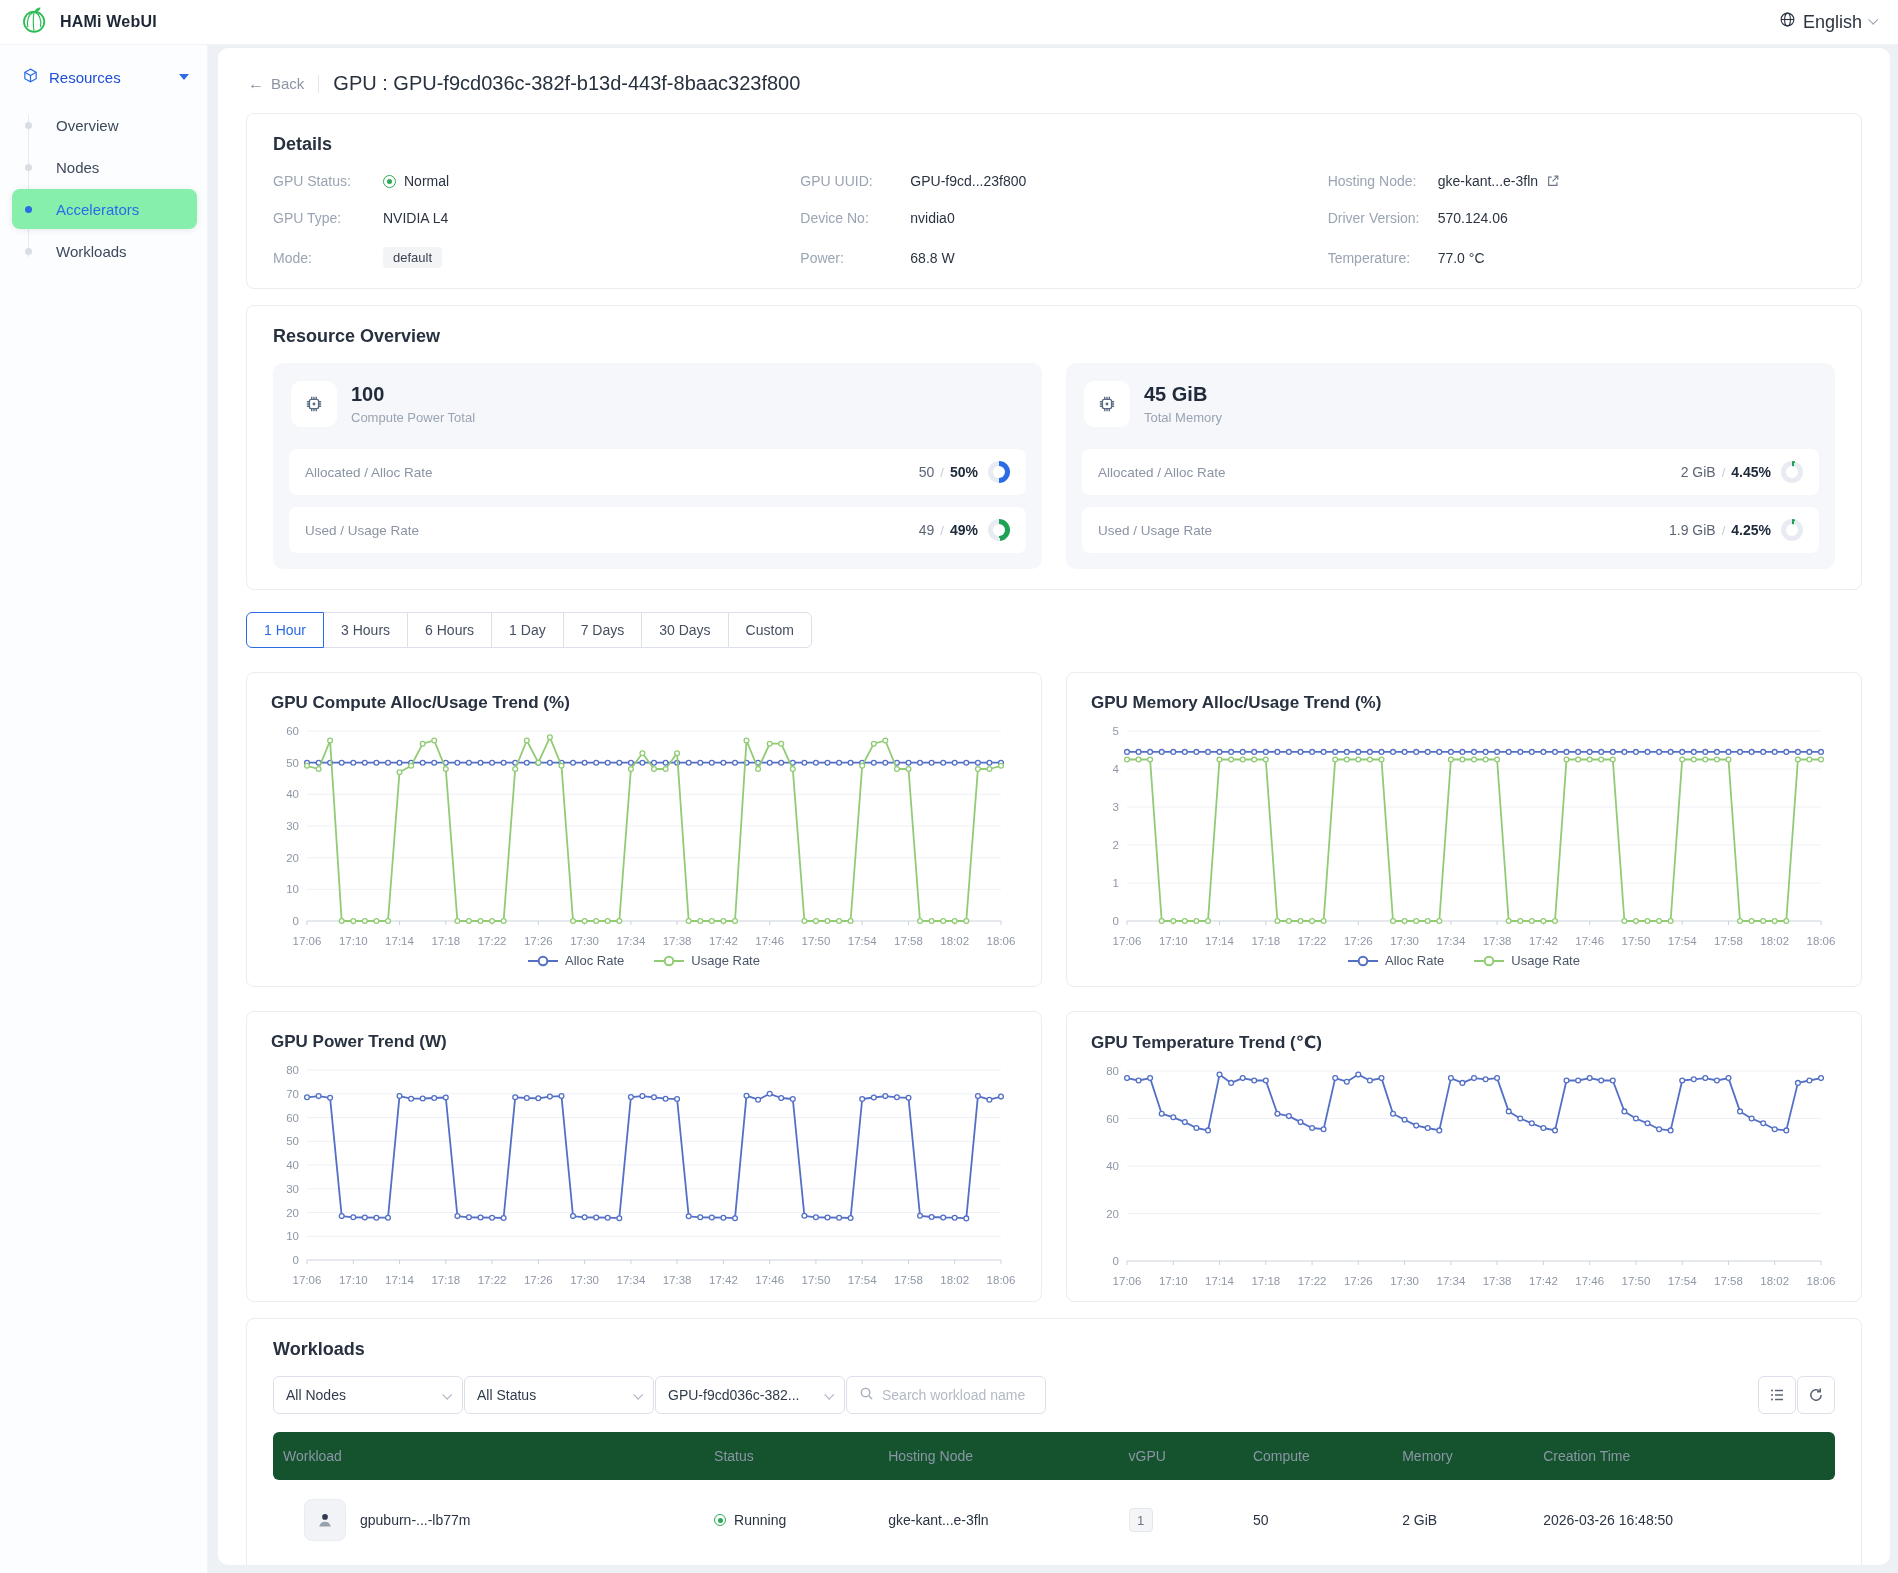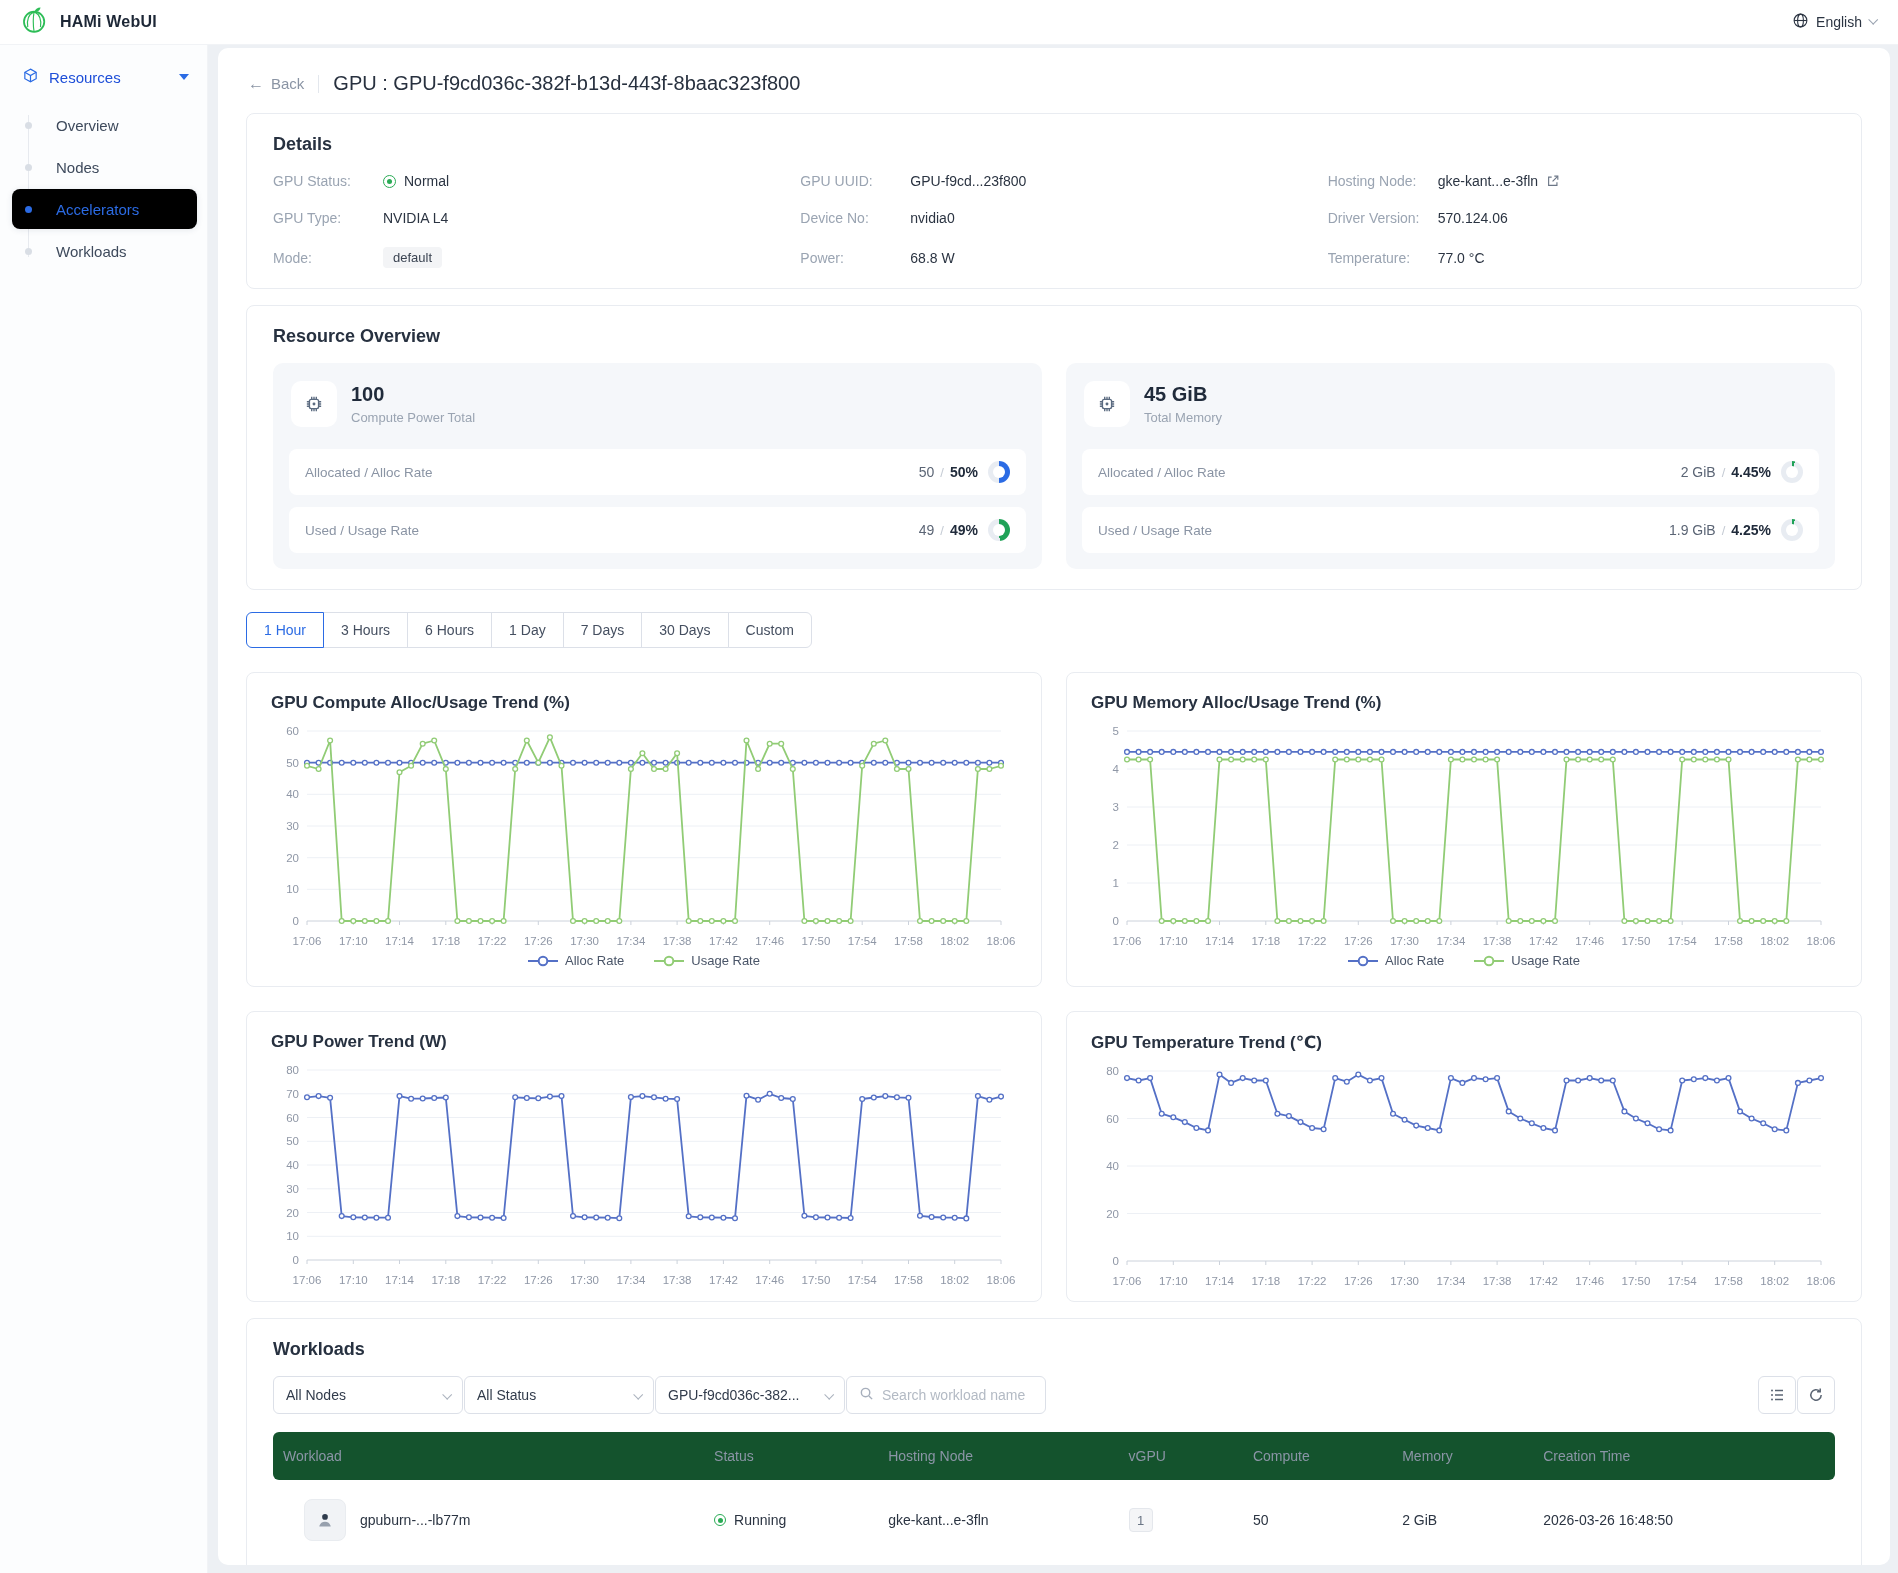--- a/index.html
+++ b/index.html
@@ -3,35 +3,35 @@
 <meta charset="utf-8">
 <style>
   * { box-sizing: border-box; margin: 0; padding: 0; }
   html,body { width:1898px; height:1573px; overflow:hidden; }
   body { font-family:"Liberation Sans","DejaVu Sans",sans-serif; background:#edf0f4; color:#2b3442; }
 
   
   .topbar { height:45px; background:#fff; display:flex; align-items:center; justify-content:space-between; padding:0 22px 0 20px; border-bottom:1px solid #f1f3f6; }
   .brand { display:flex; align-items:center; gap:10px; }
   .brand .title { font-size:16px; font-weight:bold; color:#1d2736; letter-spacing:.2px; }
-  .lang { display:flex; align-items:center; gap:7px; font-size:14px; color:#2b3442; cursor:pointer; }
+  .lang { display:flex; align-items:center; gap:7px; font-size:18px; color:#2b3442; cursor:pointer; }
   .chev { display:inline-block; width:7px; height:7px; border-right:1.5px solid currentColor; border-bottom:1.5px solid currentColor; transform:rotate(45deg) translateY(-1px); }
   .lang .chev { color:#9aa3b0; margin-top:-3px; }
 
   
   .shell { display:flex; height:1528px; }
   .sidebar { width:208px; background:#fcfdfe; border-right:1px solid #f1f3f6; padding-top:14px; position:relative; flex:none; }
   .side-head { display:flex; align-items:center; padding:8px 18px 8px 22px; color:#1d4ed8; font-size:15px; gap:10px; cursor:pointer; }
   .side-head .lbl { flex:1; }
   .caret-down { width:0; height:0; border-left:5px solid transparent; border-right:5px solid transparent; border-top:6px solid #2b6be4; }
   .tree { position:relative; margin-top:10px; }
   .tree .rail { position:absolute; left:28px; top:10px; bottom:14px; width:1px; background:#e7eaef; }
   .tree-item { position:relative; display:flex; align-items:center; height:40px; margin:2px 10px 2px 12px; padding-left:44px; font-size:15px; color:#3e4a5c; border-radius:8px; cursor:pointer; }
   .tree-item .dot { position:absolute; left:13px; width:7px; height:7px; border-radius:50%; background:#d9dee5; }
-  .tree-item.active { background:#000000; box-shadow:0 1px 6px rgba(30,50,90,.10); color:#2b6be4; }
+  .tree-item.active { background:#86efac; box-shadow:0 1px 6px rgba(30,50,90,.10); color:#2b6be4; }
   .tree-item.active .dot { background:#2b6be4; }
 
   .main { flex:1; padding:3px 8px 8px 10px; overflow:hidden; }
   .panel { background:#fff; border-radius:10px; height:100%; padding:18px 28px 10px 28px; overflow:hidden; }
 
   
   .crumb { display:flex; align-items:center; gap:14px; padding:6px 2px 2px 2px; }
   .back { display:flex; align-items:center; gap:7px; color:#8a94a4; font-size:15px; cursor:pointer; }
   .back .arrow { font-size:16px; }
   .crumb .divider { width:1px; height:18px; background:#e3e7ed; }

